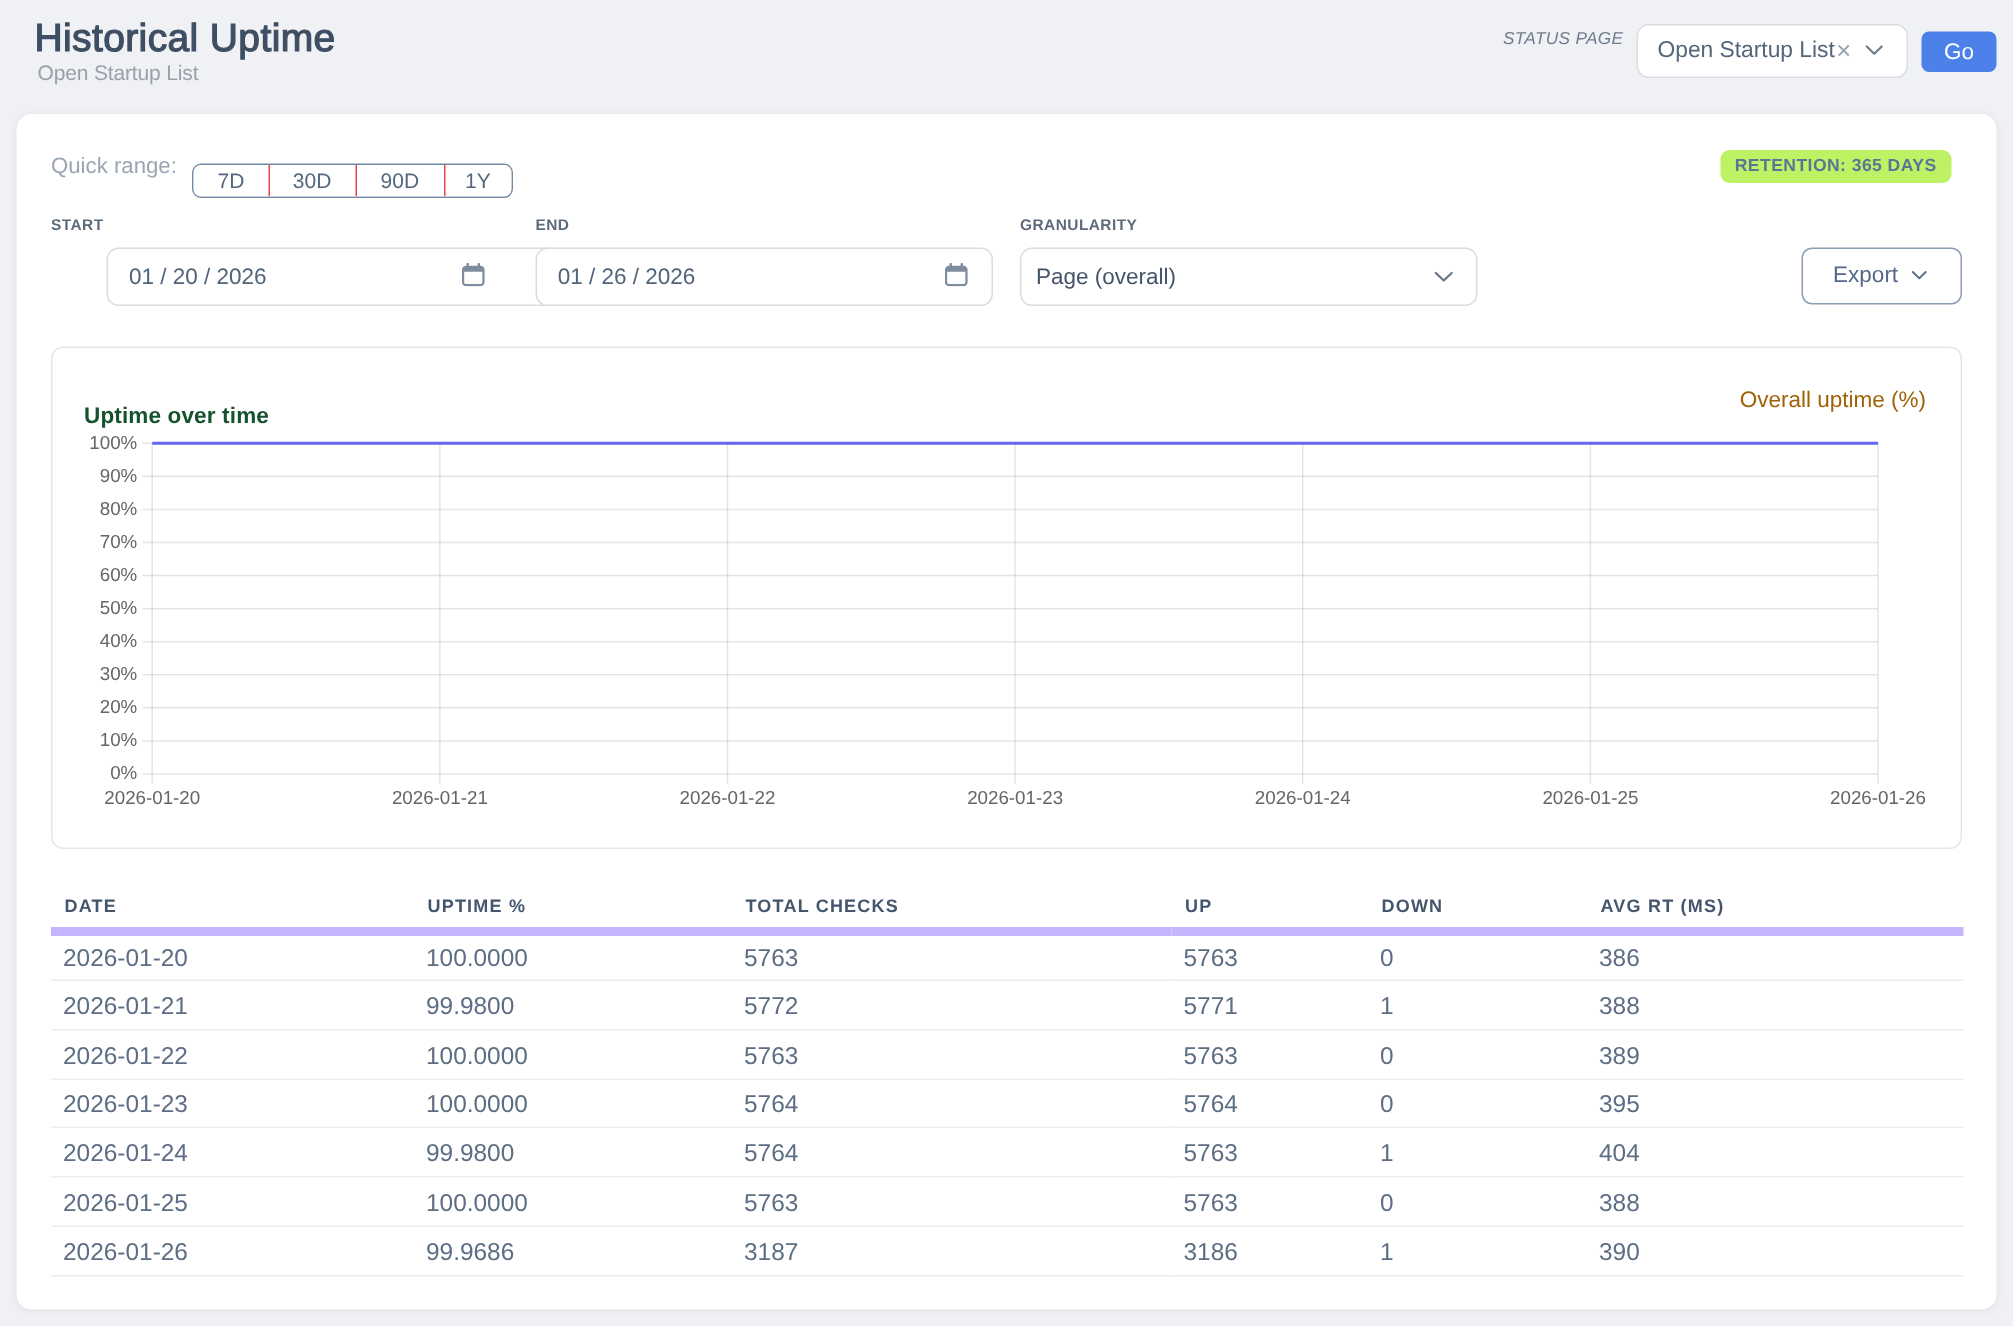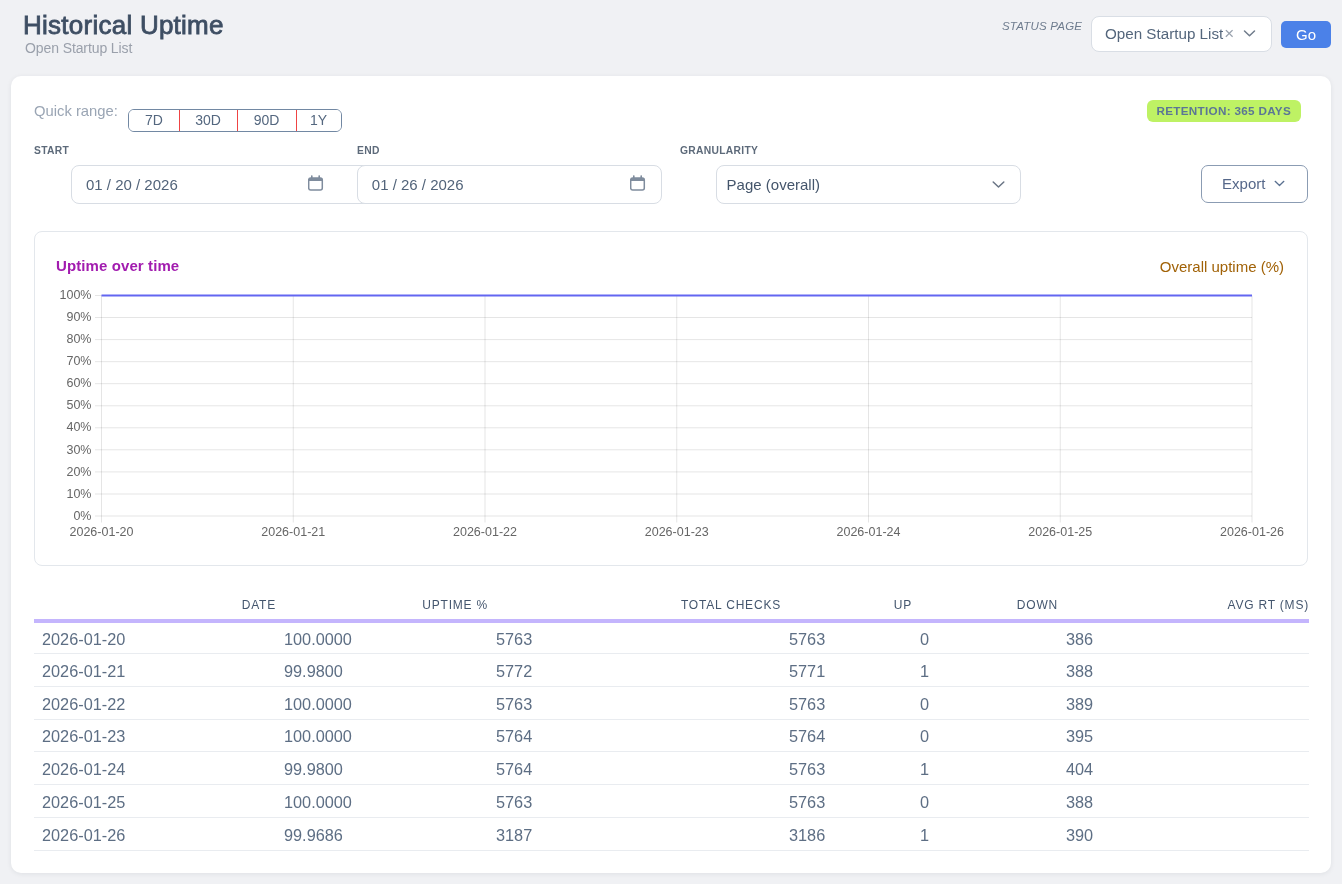--- a/index.html
+++ b/index.html
@@ -35,37 +35,37 @@
 
 .flabel { position:absolute; top:69.5px; font-size:10.3px; font-weight:700; color:#5d6a7a; letter-spacing:0.3px; }
 .l1 { left:23px; } .l2 { left:346px; } .l3 { left:669px; }
 .finput { position:absolute; top:89px; width:305.6px; height:39px; border:1px solid #d8dde4;
   border-radius:8px; background:#fff; font-size:15px; color:#52647a; padding-left:14px; display:flex; align-items:center; }
 .f1 { left:23px;margin-left:37px; } .f2 { left:345.8px; }
 .calicon { position:absolute; top:99px; pointer-events:none; }
 .c1 { left:296.5px; } .c2 { left:619.3px; }
 .gsel { position:absolute; left:668.6px; top:89px; width:305.7px; height:39px; border:1px solid #d8dde4;
   border-radius:8px; background:#fff; display:flex; align-items:center; padding-left:10px;
-  font-size:15px; color:#44556b;margin-left:36px; }
+  font-size:15px; color:#44556b; }
 .gsel svg { position:absolute; right:14.5px; }
 .refresh { position:absolute; left:991.5px; top:89px; width:190px; height:39.5px; background:#4d82e6;
   border:none; border-radius:6px; color:#fff; font-size:15px; font-family:inherit; }
 .export { position:absolute; left:1189.5px; top:89.5px; width:107.5px; height:37.5px; background:#fff;
   border:1px solid #8b9cb3; border-radius:7px; color:#56688a; font-size:15px; font-family:inherit;
   display:flex; align-items:center; justify-content:center; gap:8px; }
 
 .chartcard { position:absolute; left:23px; top:155.5px; width:1274px; height:334.5px;
   border:1px solid #e3e7ec; border-radius:8px; background:#fff; }
-.ctitle { position:absolute; left:21px; top:25px; font-size:15px; font-weight:700; color:#a21caf; letter-spacing:0.1px; }
+.ctitle { position:absolute; left:21px; top:37px; font-size:15px; font-weight:700; color:#14532d; letter-spacing:0.1px; }
 .clabel { position:absolute; right:23px; top:26px; font-size:15px; color:#a16207; }
 .chartsvg { position:absolute; left:0; top:0; }
 
 .tbl { position:absolute; left:23px; top:515px; width:1275px; border-collapse:collapse; table-layout:fixed; }
-.tbl th { text-align:right; font-size:12px; font-weight:400; color:#44566e; letter-spacing:0.8px;
-  height:30px; padding:0 0 0 9px; border-bottom:4px solid #c4b5fd; }
+.tbl th { text-align:left; font-size:12px; font-weight:700; color:#44566e; letter-spacing:0.8px;
+  height:30px; padding:0 0 0 9px; border-bottom:6px solid #c4b5fd; }
 .tbl td { font-size:16.3px; color:#5d6e84; height:32.85px; padding:3px 0 0 8px; border-bottom:1px solid #e9ecf0; }
 .w1{width:242px}.w2{width:212px}.w3{width:293px}.w4{width:131px}.w5{width:146px}.w6{width:251px}
 </style>
 </head>
 <body>
 <div class="h1">Historical Uptime</div>
 <div class="sub">Open Startup List</div>
 <div class="splabel">STATUS PAGE</div>
 <div class="spselect">Open Startup List<span class="x">×</span>
   <svg width="15" height="15" viewBox="0 0 15 15" fill="none">

